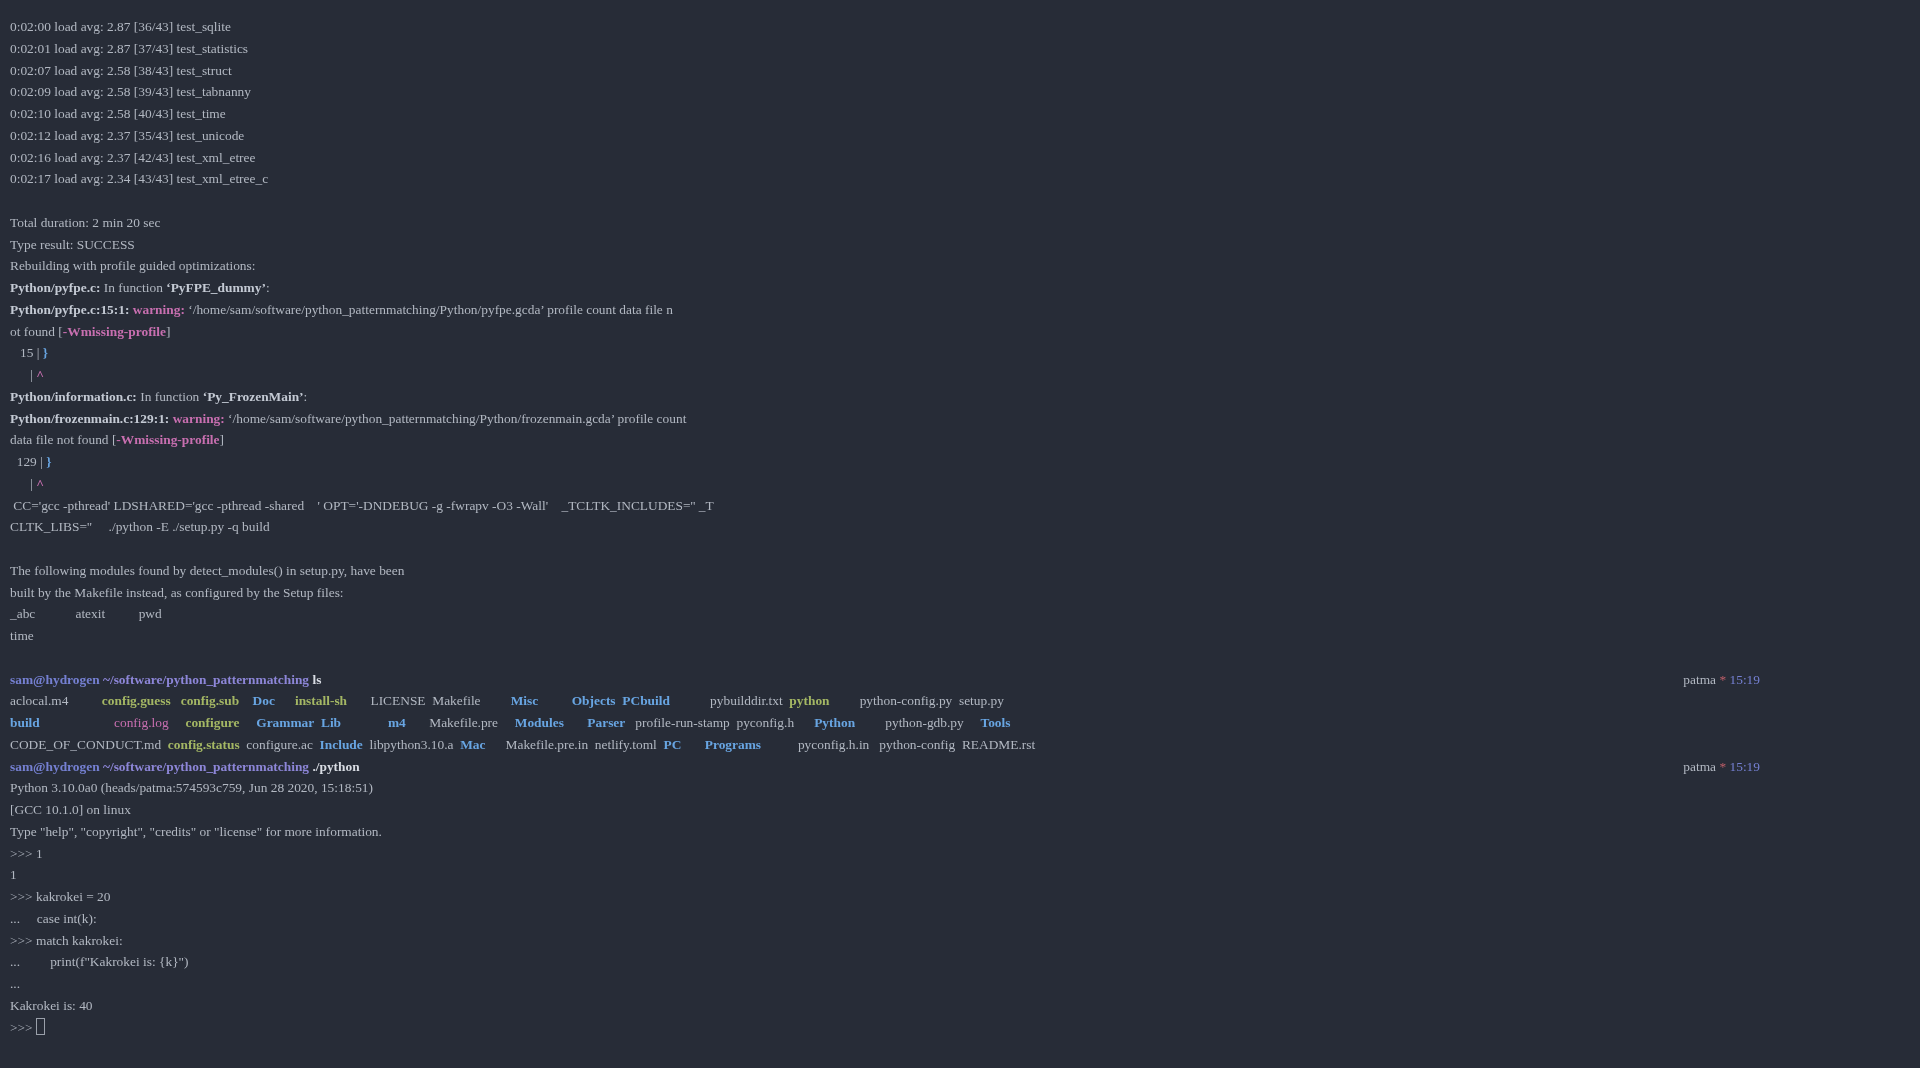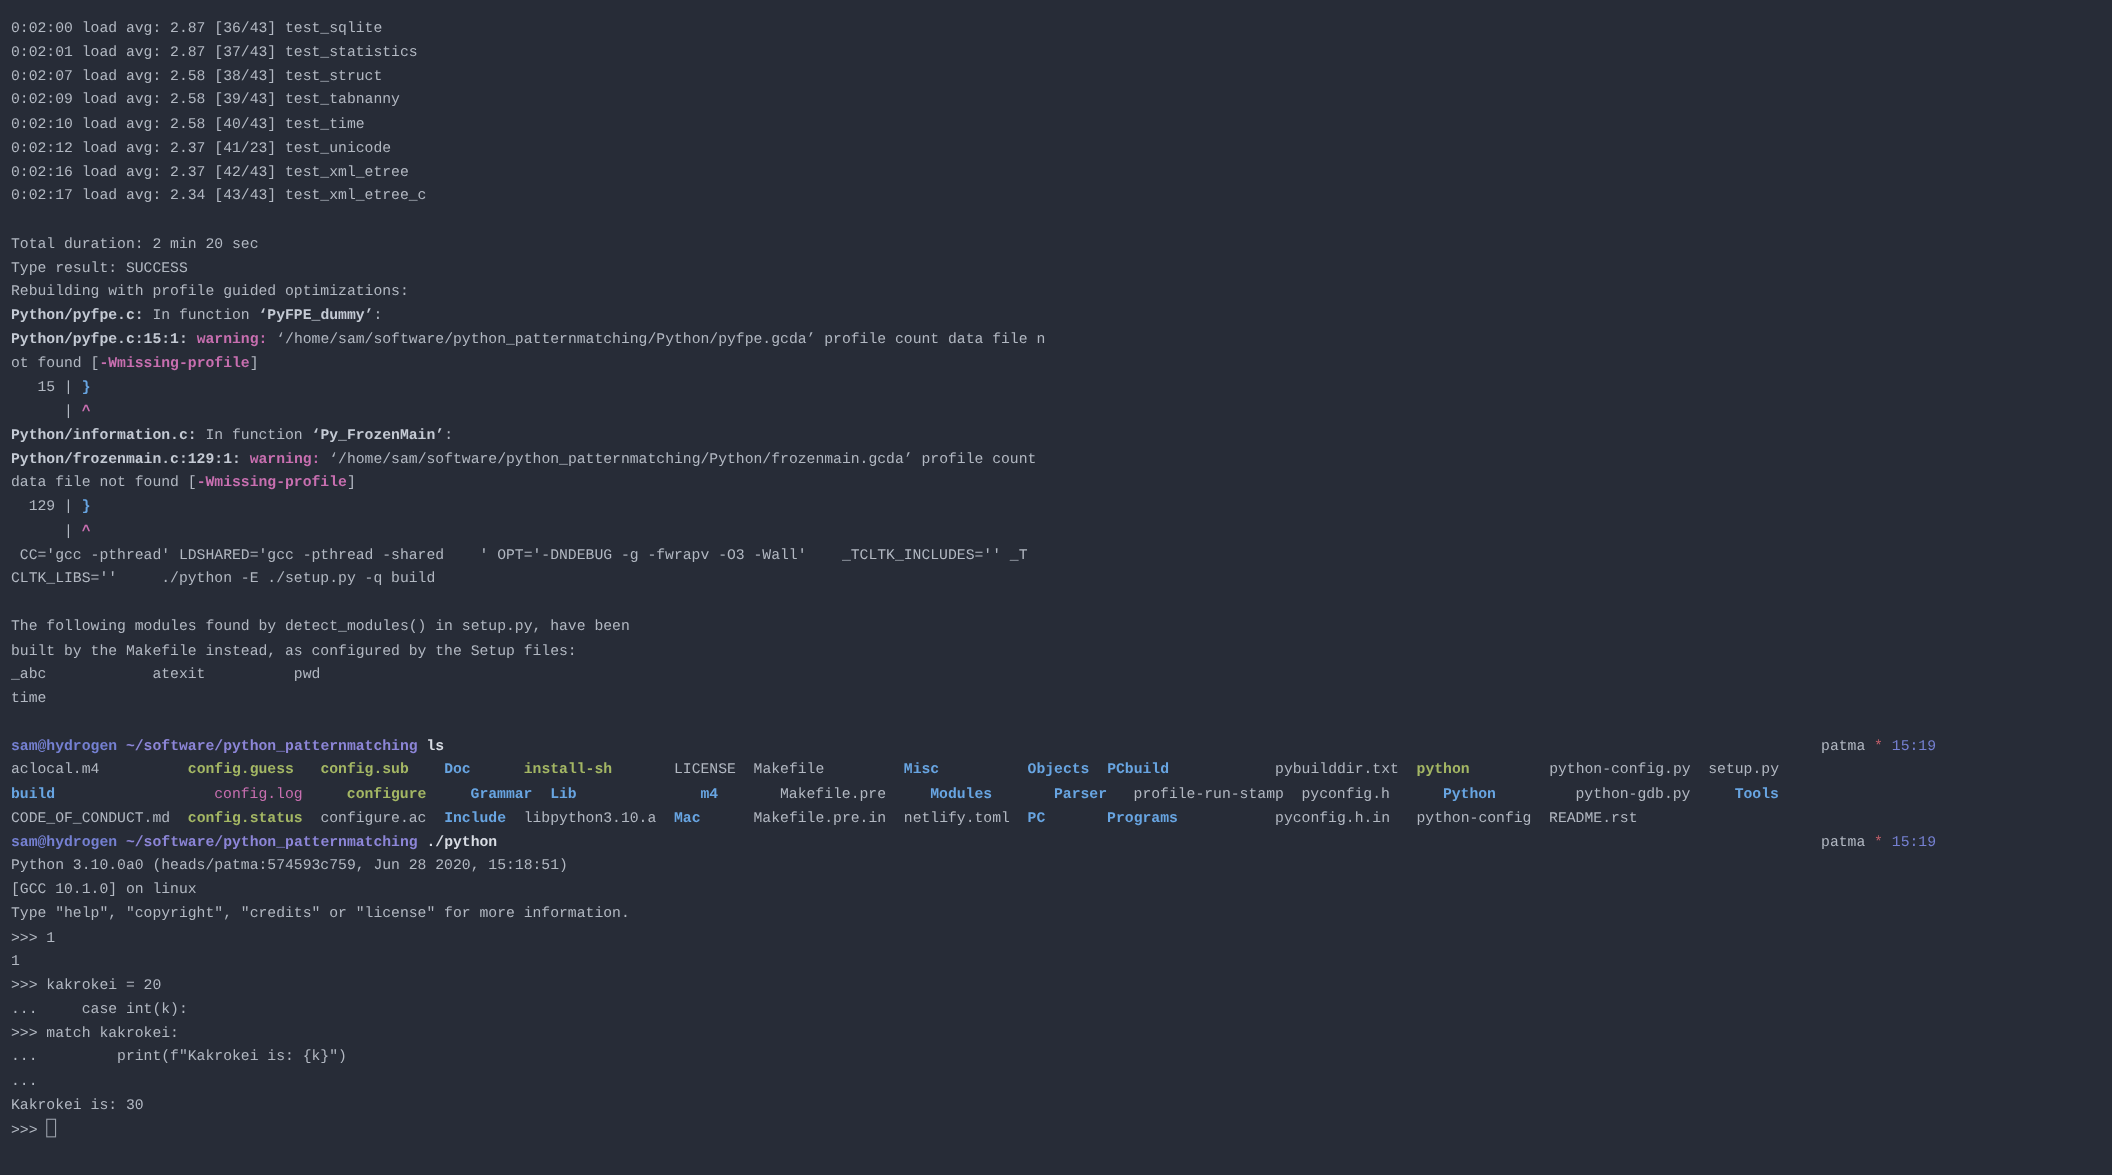--- a/index.html
+++ b/index.html
@@ -8,21 +8,21 @@
     height: 1068px;
     overflow: hidden;
     background: var(--bg, #272c37);
   }
   .terminal {
     position: relative;
     width: 1776px;
     height: 1068px;
     box-sizing: border-box;
     padding: 16px 0 0 10px;
-    font-family: Liberation Mono, monospace;
+    font-family: Liberation Serif, serif;
     font-size: 13.4px;
     color: var(--fg, #b2b8c2);
     cursor: text;
   }
   .line {
     position: relative;
     height: 21.75px;
     line-height: 21.75px;
     white-space: pre;
   }
@@ -57,21 +57,21 @@
 </head>
 <body>
 
 <div class="terminal">
   <div>
       <div class="line"><span class="seg c-fg">0:02:00 load avg: 2.87 [36/43] test_sqlite</span></div>
       <div class="line"><span class="seg c-fg">0:02:01 load avg: 2.87 [37/43] test_statistics</span></div>
       <div class="line"><span class="seg c-fg">0:02:07 load avg: 2.58 [38/43] test_struct</span></div>
       <div class="line"><span class="seg c-fg">0:02:09 load avg: 2.58 [39/43] test_tabnanny</span></div>
       <div class="line"><span class="seg c-fg">0:02:10 load avg: 2.58 [40/43] test_time</span></div>
-      <div class="line"><span class="seg c-fg">0:02:12 load avg: 2.37 [41/23] test_unicode</span></div>
+      <div class="line"><span class="seg c-fg">0:02:12 load avg: 2.37 [35/43] test_unicode</span></div>
       <div class="line"><span class="seg c-fg">0:02:16 load avg: 2.37 [42/43] test_xml_etree</span></div>
       <div class="line"><span class="seg c-fg">0:02:17 load avg: 2.34 [43/43] test_xml_etree_c</span></div>
       <div class="line"></div>
       <div class="line"><span class="seg c-fg">Total duration: 2 min 20 sec</span></div>
       <div class="line"><span class="seg c-fg">Type result: SUCCESS</span></div>
       <div class="line"><span class="seg c-fg">Rebuilding with profile guided optimizations:</span></div>
       <div class="line"><span class="seg c-loc">Python/pyfpe.c:</span><span class="seg c-fg"> In function </span><span class="seg c-loc">‘PyFPE_dummy’</span><span class="seg c-fg">:</span></div>
       <div class="line"><span class="seg c-loc">Python/pyfpe.c:15:1:</span><span class="seg c-fg"> </span><span class="seg c-magb">warning:</span><span class="seg c-fg"> ‘/home/sam/software/python_patternmatching/Python/pyfpe.gcda’ profile count data file n</span></div>
       <div class="line"><span class="seg c-fg">ot found [</span><span class="seg c-magb">-Wmissing-profile</span><span class="seg c-fg">]</span></div>
       <div class="line"><span class="seg c-fg">   15 | </span><span class="seg c-brace">}</span></div>
@@ -97,16 +97,16 @@
       <div class="line"><span class="seg c-fg">Python 3.10.0a0 (heads/patma:574593c759, Jun 28 2020, 15:18:51)</span></div>
       <div class="line"><span class="seg c-fg">[GCC 10.1.0] on linux</span></div>
       <div class="line"><span class="seg c-fg">Type "help", "copyright", "credits" or "license" for more information.</span></div>
       <div class="line"><span class="seg c-fg">&gt;&gt;&gt; 1</span></div>
       <div class="line"><span class="seg c-fg">1</span></div>
       <div class="line"><span class="seg c-fg">&gt;&gt;&gt; kakrokei = 20</span></div>
       <div class="line"><span class="seg c-fg">...     case int(k):</span></div>
       <div class="line"><span class="seg c-fg">&gt;&gt;&gt; match kakrokei:</span></div>
       <div class="line"><span class="seg c-fg">...         print(f"Kakrokei is: {k}")</span></div>
       <div class="line"><span class="seg c-fg">...</span></div>
-      <div class="line"><span class="seg c-fg">Kakrokei is: 30</span></div>
+      <div class="line"><span class="seg c-fg">Kakrokei is: 40</span></div>
       <div class="line"><span class="seg c-fg">&gt;&gt;&gt; </span><span class="cursor"></span></div>
     </div>
 </div>
 
 </body></html>

